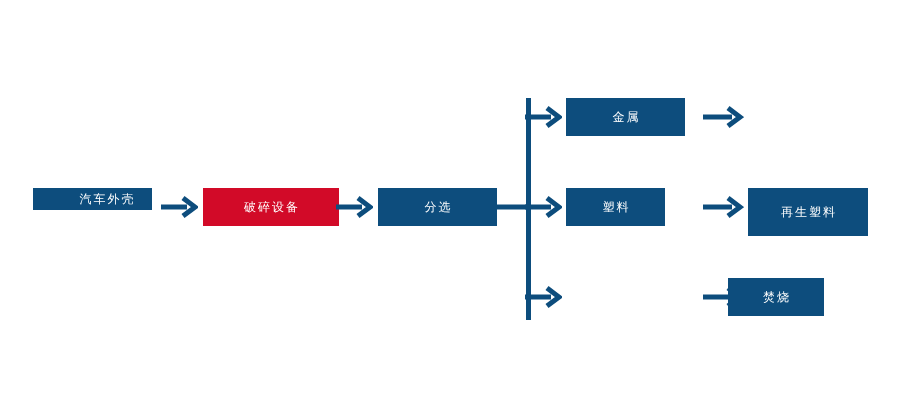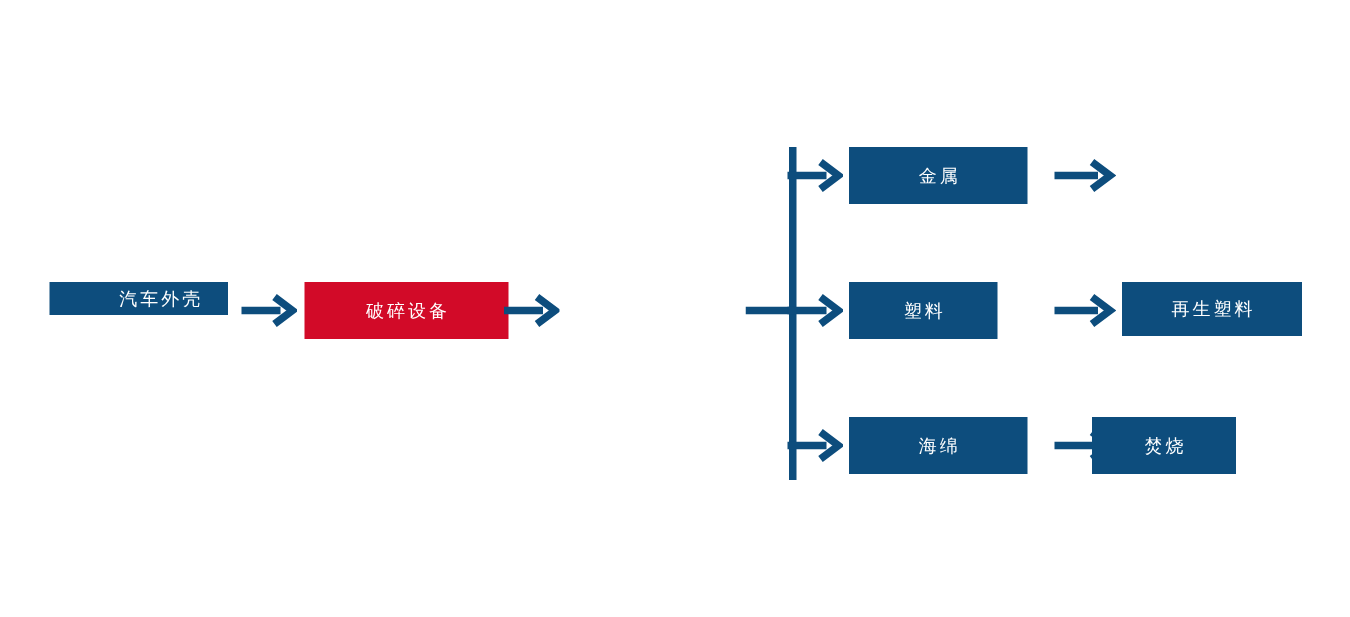--- a/index.html
+++ b/index.html
@@ -43,21 +43,21 @@
   
   .n-shell      { left: 33px;  top: 188px; width: 119px; height: 22px; padding-left: 28px; }
   .n-crusher    { left: 203px; top: 188px; width: 136px; height: 38px; }
   .n-sorting    { left: 378px; top: 188px; width: 119px; height: 38px; }
 
   .n-metal      { left: 566px; top: 98px;  width: 119px; height: 38px; }
   .n-plastic    { left: 566px; top: 188px; width: 99px; height: 38px; }
   .n-sponge     { left: 566px; top: 278px; width: 119px; height: 38px; }
 
   .n-recycle    { left: 748px; top: 98px;  width: 120px; height: 38px; }
-  .n-regen      { left: 748px; top: 188px; width: 120px; height: 36px; }
+  .n-regen      { left: 748px; top: 188px; width: 120px; height: 48px; }
   .n-incinerate { left: 728px; top: 278px; width: 96px; height: 38px; }
 
   
   .arrow {
     position: absolute;
     pointer-events: none;
   }
   .arrow svg { display: block; }
 
   .a-1 { left: 160px; top: 196px; width: 38px; height: 22px; }
@@ -102,20 +102,23 @@
     <span>破碎设备</span>
   </div>
 
   <div class="arrow a-2">
     <svg viewBox="0 0 38 22" width="38" height="22" aria-hidden="true">
       <path d="M1 11 H27" stroke="#0d4d7d" stroke-width="5" fill="none"></path>
       <path d="M23 2 L35 11 L23 20" stroke="#0d4d7d" stroke-width="5" fill="none" stroke-linecap="butt" stroke-linejoin="miter"></path>
     </svg>
   </div>
 
+  <div class="node blue n-sorting">
+    <span>分选</span>
+  </div>
 
   <div class="arrow a-trunk">
     <svg viewBox="0 0 32 22" width="32" height="22" aria-hidden="true">
       <path d="M0 11 H32" stroke="#0d4d7d" stroke-width="5" fill="none"></path>
     </svg>
   </div>
 
   <div class="busline"></div>
 
   <div class="arrow a-b1">
@@ -136,23 +139,20 @@
       <path d="M23 2 L35 11 L23 20" stroke="#0d4d7d" stroke-width="5" fill="none" stroke-linecap="butt" stroke-linejoin="miter"></path>
     </svg>
   </div>
 
   <div class="node blue n-metal">
     <span>金属</span>
   </div>
   <div class="node blue n-plastic">
     <span>塑料</span>
   </div>
-  <div class="node blue n-sponge">
-    <span>海绵</span>
-  </div>
 
   <div class="arrow a-r1">
     <svg viewBox="0 0 44 22" width="44" height="22" aria-hidden="true">
       <path d="M3 11 H32" stroke="#0d4d7d" stroke-width="5" fill="none"></path>
       <path d="M28 2 L40 11 L28 20" stroke="#0d4d7d" stroke-width="5" fill="none" stroke-linecap="butt" stroke-linejoin="miter"></path>
     </svg>
   </div>
   <div class="arrow a-r2">
     <svg viewBox="0 0 44 22" width="44" height="22" aria-hidden="true">
       <path d="M3 11 H32" stroke="#0d4d7d" stroke-width="5" fill="none"></path>

